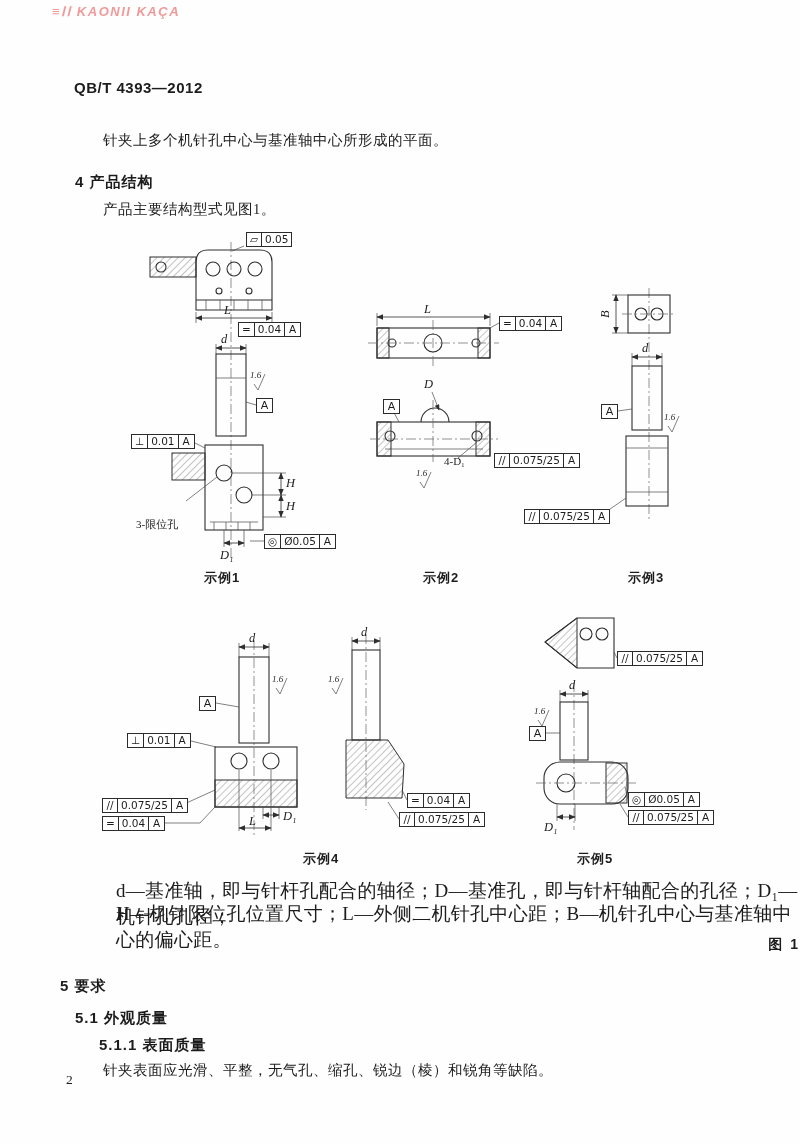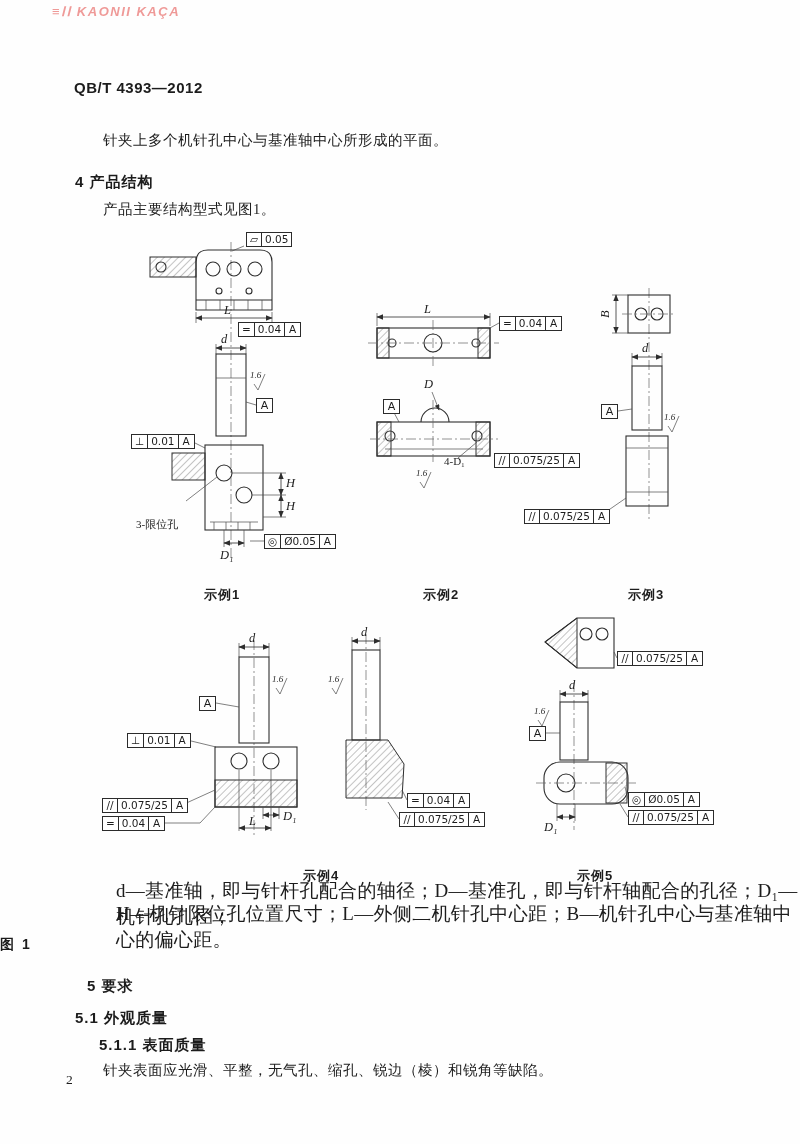--- a/index.html
+++ b/index.html
@@ -8,23 +8,23 @@
   .page { position:absolute; inset:0; background:#fefefe; }
   .abs { position:absolute; }
 
   .wm-small { left:52px; top:4px; font:italic bold 13px "Liberation Sans", sans-serif; color:#ef9a98; letter-spacing:1.5px; z-index:6; }
   .wm-large { left:186px; top:132px; font:800 72px "Liberation Sans", sans-serif; color:rgba(221,48,48,0.46); letter-spacing:4px; z-index:6; }
 
   .hdr-code { left:74px; top:79px; font:bold 15px "Liberation Sans", sans-serif; letter-spacing:.5px; }
   .para { font-size:14.5px; letter-spacing:.5px; }
   .sec { font:bold 15px "Liberation Sans", sans-serif; letter-spacing:1px; }
   .caption { font-size:19px; letter-spacing:.3px; }
-  .figlabel { left:0; right:0; text-align:left; top:936px; font:bold 14px "Liberation Sans", sans-serif; letter-spacing:2px; }
+  .figlabel { left:0; right:0; text-align:right; top:936px; font:bold 14px "Liberation Sans", sans-serif; letter-spacing:2px; }
   .pagenum { left:66px; top:1072px; font-size:13.5px; }
-  .exlabel { font:bold 13px "Liberation Sans", sans-serif; letter-spacing:1px; z-index:4;margin-top:17px; }
+  .exlabel { font:bold 13px "Liberation Sans", sans-serif; letter-spacing:1px; z-index:4; }
 
   .fcf { display:flex; z-index:5; background:#fff; font-family:"DejaVu Sans", sans-serif; font-size:10.5px; line-height:1; }
   .fcf > span { display:flex; align-items:center; justify-content:center; border:1px solid #2b2b2b; height:15px; padding:0 3px; min-width:16px; background:#fff; white-space:nowrap; }
   .fcf > span + span { border-left:0; }
   .datum { z-index:5; width:17px; height:15px; border:1px solid #2b2b2b; background:#fff; font:11px "DejaVu Sans", sans-serif; display:flex; align-items:center; justify-content:center; }
   .drawlabel { font-size:11px; z-index:4; white-space:nowrap; }
 
   svg.fig { position:absolute; left:0; top:230px; z-index:2; }
   .ln   { stroke:#2e2e2e; stroke-width:1.1; fill:none; }
   .thin { stroke:#4a4a4a; stroke-width:.7; fill:none; }
@@ -354,19 +354,19 @@
   <div class="abs exlabel" style="left:204px;top:569px;">示例1</div>
   <div class="abs exlabel" style="left:423px;top:569px;">示例2</div>
   <div class="abs exlabel" style="left:628px;top:569px;">示例3</div>
   <div class="abs exlabel" style="left:303px;top:850px;">示例4</div>
   <div class="abs exlabel" style="left:577px;top:850px;">示例5</div>
 
   <div class="abs caption" style="left:116px;top:878px;">d—基准轴，即与针杆孔配合的轴径；D—基准孔，即与针杆轴配合的孔径；D₁—机针孔孔径；</div>
   <div class="abs caption" style="left:116px;top:901px;">H—机针限位孔位置尺寸；L—外侧二机针孔中心距；B—机针孔中心与基准轴中心的偏心距。</div>
   <div class="abs figlabel">图 1</div>
 
-  <div class="abs sec" style="left:87px;top:977px;">5  要求</div>
+  <div class="abs sec" style="left:60px;top:977px;">5  要求</div>
   <div class="abs sec" style="left:75px;top:1009px;">5.1  外观质量</div>
   <div class="abs sec" style="left:75px;top:1036px;margin-left:24px;">5.1.1  表面质量</div>
   <div class="abs para" style="left:103px;top:1061px;">针夹表面应光滑、平整，无气孔、缩孔、锐边（棱）和锐角等缺陷。</div>
 
   <div class="abs pagenum">2</div>
 </div>
 
 </body></html>

